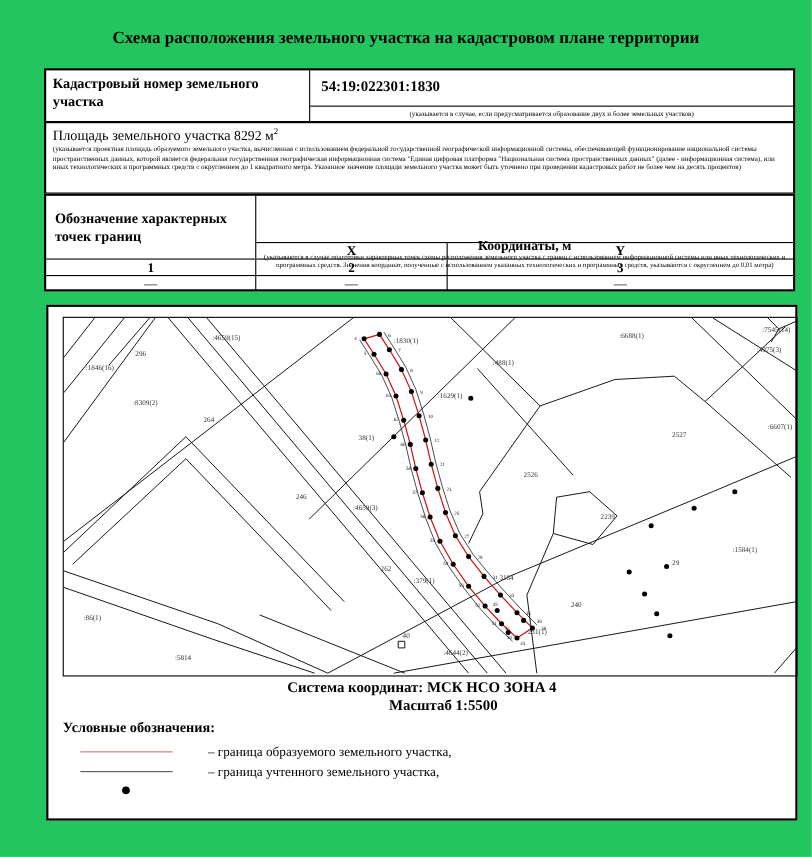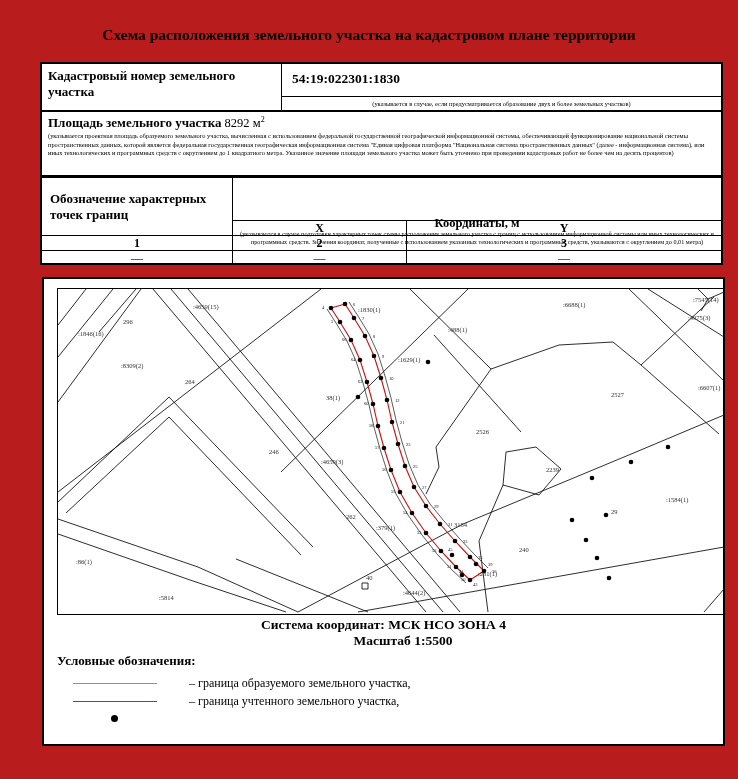--- a/index.html
+++ b/index.html
@@ -1,32 +1,32 @@
 <!DOCTYPE html>
 <html><head>
 <meta charset="utf-8">
 <style>
   * { margin:0; padding:0; box-sizing:border-box; }
   body { width:738px; height:779px; background:#fff; font-family:"Liberation Serif", serif; color:#000; }
-  .doc { position:relative; width:738px; height:779px; background:#b91c1c; overflow:hidden; }
+  .doc { position:relative; width:738px; height:779px; background:#22c55e; overflow:hidden; }
   .title { position:absolute; left:0; right:0; top:26px; text-align:center; font-weight:bold; font-size:15.5px; }
 
   .box { position:absolute; left:40px; width:683px; border:2px solid #000; background:#fff; }
 
   
   .box1 { top:62px; height:50px; display:flex; }
   .box1-left { width:240px; border-right:1px solid #000; padding:4px 6px; font-weight:bold; font-size:13px; line-height:16px; }
   .box1-right { flex:1; display:flex; flex-direction:column; }
   .box1-value { height:33px; line-height:30px; padding-left:10px; font-weight:bold; font-size:13.5px; border-bottom:1px solid #000; }
   .box1-note { flex:1; text-align:center; font-size:6.4px; padding-top:3px; }
 
   
   .box2 { top:110px; height:67px; padding:3px 6px; }
   .box2-line { font-size:12.5px; }
-  .box2-label { font-weight:bold; font-size:13px; }
+  .box2-label { font-weight:normal; font-size:13px; }
   .box2-note { font-size:6.4px; line-height:8.6px; text-align:left; margin-top:1px; }
   sup { font-size:8px; }
 
   
   .box3 { top:176px; height:89px; }
   .b3-leftcell { position:absolute; left:0; top:0; width:191px; height:57px; border-right:1px solid #000;
                  display:flex; align-items:center; justify-content:center; text-align:left;
                  font-weight:bold; font-size:13px; line-height:16px; padding:0 8px; }
   .b3-coordhead { position:absolute; left:191px; right:0; top:0; height:42px; text-align:center; }
   .b3-coordtitle { font-weight:bold; font-size:12.5px; line-height:14px; padding-top:1px;margin-top:37px; }

